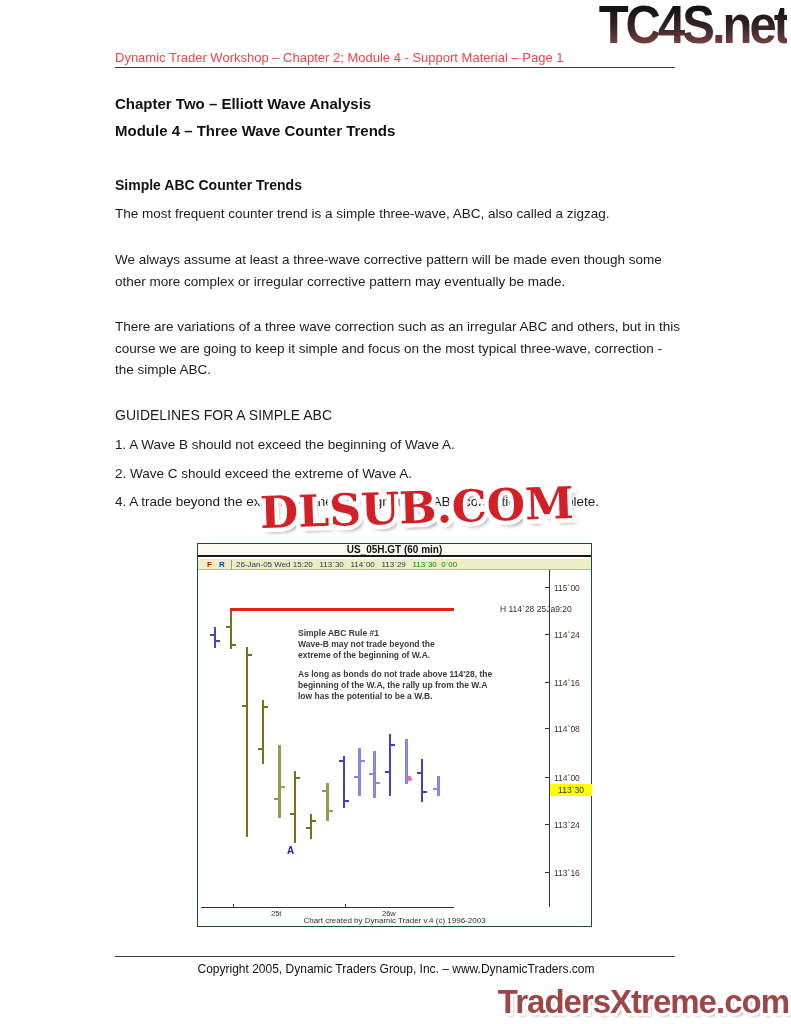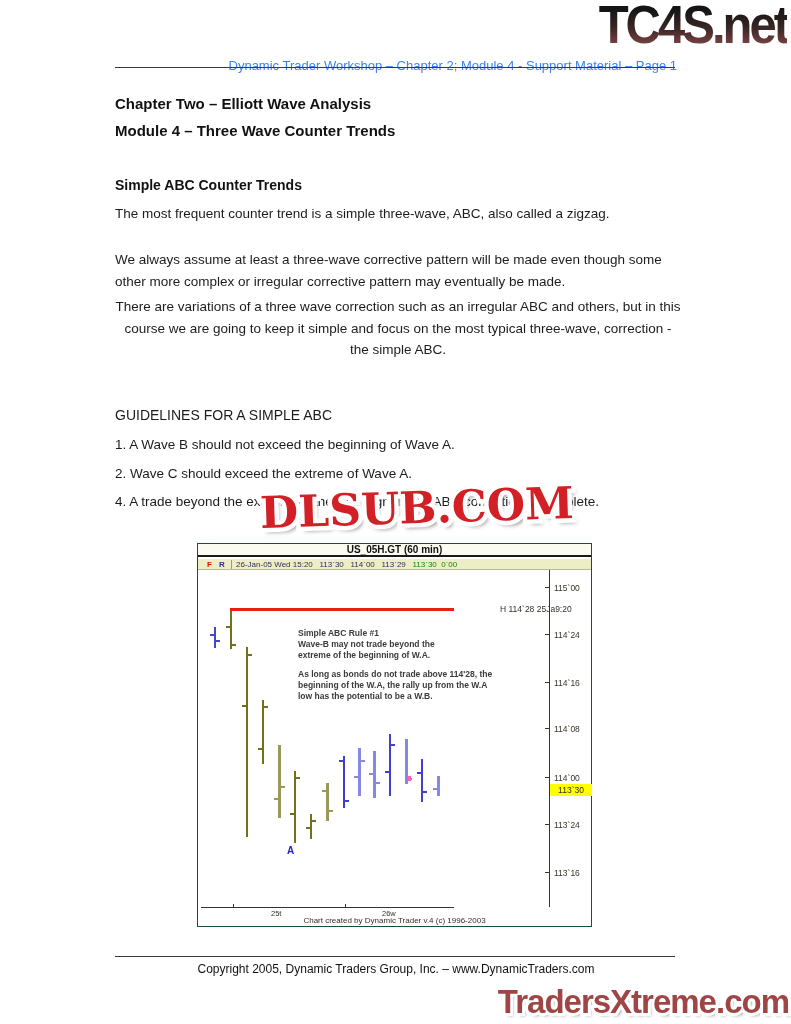--- a/index.html
+++ b/index.html
@@ -12,22 +12,22 @@
   
   .tc4s {
     position:absolute; top:0px; right:4px; font-size:49px; font-weight:bold;
     letter-spacing:-3px; line-height:50px;
     background:linear-gradient(180deg,#141414 20%,#3a2626 55%,#8a4a4a 95%);
     -webkit-background-clip:text; background-clip:text; color:transparent;
     transform:scaleY(1.08);
   }
   
   .doc-header {
-    position:absolute; top:58px; left:115px; width:562px; text-align:right;
-    font-size:13px; color:#3b82f6;
+    position:absolute; top:50px; left:115px; width:562px; text-align:left;
+    font-size:13px; color:#ef4444;
   }
   .hr-top { position:absolute; top:67px; left:115px; width:560px; height:1px; background:#3a3a3a; }
   
   .body-col { position:absolute; left:115px; width:566px; }
   .h-bold { font-weight:bold; font-size:15px; color:#111; }
   .p-body { font-size:13.5px; line-height:21.5px; color:#1c1c1c; }
   .caps   { font-size:14px; color:#1c1c1c; }
   
   .stamp {
     position:absolute; left:252px; top:479px; width:330px; height:62px;
@@ -103,21 +103,21 @@
   <div class="tc4s">TC4S.net</div>
 
   <div class="doc-header">Dynamic Trader Workshop – Chapter 2; Module 4 - Support Material – Page 1</div>
   <div class="hr-top"></div>
 
   <div class="body-col h-bold" style="top:95px;">Chapter Two  – Elliott Wave Analysis</div>
   <div class="body-col h-bold" style="top:122px;">Module 4 – Three Wave Counter Trends</div>
   <div class="body-col h-bold" style="top:177px;font-size:14px;">Simple ABC Counter Trends</div>
   <div class="body-col p-body" style="top:203px;">The most frequent counter trend is a simple three-wave, ABC, also called a zigzag.</div>
   <div class="body-col p-body" style="top:249px;">We always assume at least a three-wave corrective pattern will be made even though some other more complex or irregular corrective pattern may eventually be made.</div>
-  <div class="body-col p-body" style="top:296px;text-align:center;">There are variations of a three wave correction such as an irregular ABC and others, but in this course we are going to keep it simple and focus on the most typical three-wave, correction - the simple ABC.</div>
+  <div class="body-col p-body" style="top:316px;">There are variations of a three wave correction such as an irregular ABC and others, but in this course we are going to keep it simple and focus on the most typical three-wave, correction - the simple ABC.</div>
   <div class="body-col caps" style="top:407px;">GUIDELINES FOR A SIMPLE ABC</div>
   <div class="body-col p-body" style="top:434px;">1. A Wave B should not exceed the beginning of Wave A.</div>
   <div class="body-col p-body" style="top:463px;">2. Wave C should exceed the extreme of Wave A.</div>
   <div class="body-col p-body" style="top:491px;">4. A trade beyond the extreme of the W.B signals the ABC correction is complete.</div>
 
   <div class="stamp">
     <span class="outline">DLSUB.COM</span>
     <span class="fill">DLSUB.COM</span>
   </div>
 

